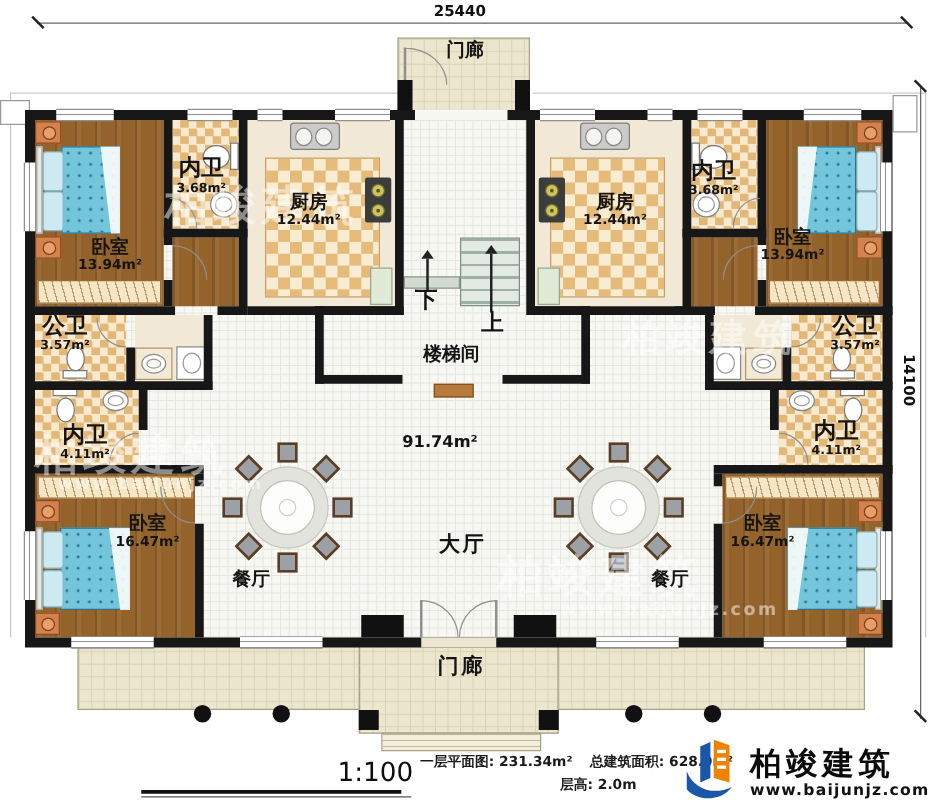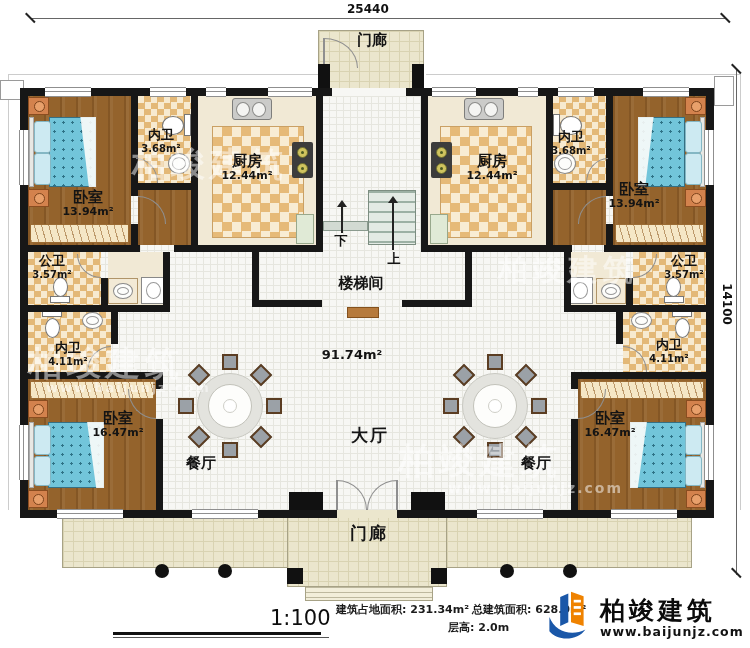--- a/index.html
+++ b/index.html
@@ -18,21 +18,21 @@
   .gap{position:absolute;z-index:11;}
   .arc{position:absolute;border:0 solid #8f8f8f;box-sizing:border-box;z-index:13;}
   .arc.tr{border-top-width:1.5px;border-right-width:1.5px;border-radius:0 100% 0 0;}
   .arc.tl{border-top-width:1.5px;border-left-width:1.5px;border-radius:100% 0 0 0;}
   .arc.bl{border-bottom-width:1.5px;border-left-width:1.5px;border-radius:0 0 0 100%;}
   .arc.br{border-bottom-width:1.5px;border-right-width:1.5px;border-radius:0 0 100% 0;}
   .leaf{position:absolute;background:#8f8f8f;z-index:13;}
   .lbl{position:absolute;transform:translate(-50%,-50%);text-align:center;white-space:nowrap;color:#141414;font-weight:bold;z-index:30;}
   .lbl .ln{font-size:15px;line-height:1.12;}
   .lbl .la{font-size:11px;line-height:1.12;}
-  .lbl.sm .ln{font-size:13px;}
+  .lbl.sm .ln{font-size:18px;}
   .lbl.sm .la{font-size:10px;}
   .lbl.big .ln{font-size:17px;letter-spacing:2px;}
   .matt{position:absolute;background-color:#72c5da;background-image:radial-gradient(#2e7286 1px,transparent 1.3px);background-size:9px 9px;border:1px solid #356f83;box-sizing:border-box;z-index:8;}
   .sheet{position:absolute;background:rgba(252,252,250,.9);z-index:9;}
   .pillow{position:absolute;background:#cdeaf2;border:1px solid #84b7c4;border-radius:3px;z-index:9;}
   .hb{position:absolute;background:#e8e8e4;border:1px solid #aaa;box-sizing:border-box;z-index:8;}
   .ns{position:absolute;background:#d3824d;border:1px solid #8a4d20;box-sizing:border-box;z-index:8;}
   .ns:after{content:"";position:absolute;left:50%;top:50%;width:9px;height:9px;margin:-5px 0 0 -5px;border-radius:50%;border:1px solid #7c431b;background:#e8a06b;}
   .toilet-tank{position:absolute;background:#fff;border:1px solid #777;box-sizing:border-box;z-index:8;}
   .toilet-bowl{position:absolute;background:#fff;border:1px solid #777;border-radius:50%;box-sizing:border-box;z-index:8;}
@@ -391,21 +391,21 @@
   <div class="lbl sm" style="left:341px;top:241px">
       <div class="ln">下</div>
     </div>
   <div class="lbl sm" style="left:394px;top:259px">
       <div class="ln">上</div>
     </div>
 
   <div class="scale-txt" style="left:270px;top:606px">1:100</div>
   <div class="uline" style="left:113px;top:632px;width:208px;height:3px"></div>
   <div class="uline2" style="left:113px;top:637px;width:216px;height:1px"></div>
-  <div class="stat" style="left:336px;top:602px"><span>建筑占地面积:</span> <span>231.34m²</span></div>
+  <div class="stat" style="left:336px;top:602px"><span>一层平面图:</span> <span>231.34m²</span></div>
   <div class="stat" style="left:472px;top:602px"><span>总建筑面积:</span> <span>628.9m²</span></div>
   <div class="stat" style="left:448px;top:620px"><span>层高:</span> <span>2.0m</span></div>
 
   <div class="logo-mark" style="left:544px;top:588px;width:54px;height:56px">
     <svg width="54" height="56" viewBox="0 0 60 62">
       <path d="M6 32 C12 48 30 54 46 46 C38 58 16 60 6 48 Z" fill="#1a57a8"></path>
       <path d="M18 10 L27 6 L27 38 L18 42 Z" fill="#1a57a8"></path>
       <path d="M30 4 L44 9 L44 42 L30 38 Z" fill="#ef8200"></path>
       <rect x="33" y="13" width="8" height="3" fill="#fff"></rect>
       <rect x="33" y="20" width="8" height="3" fill="#fff"></rect>

